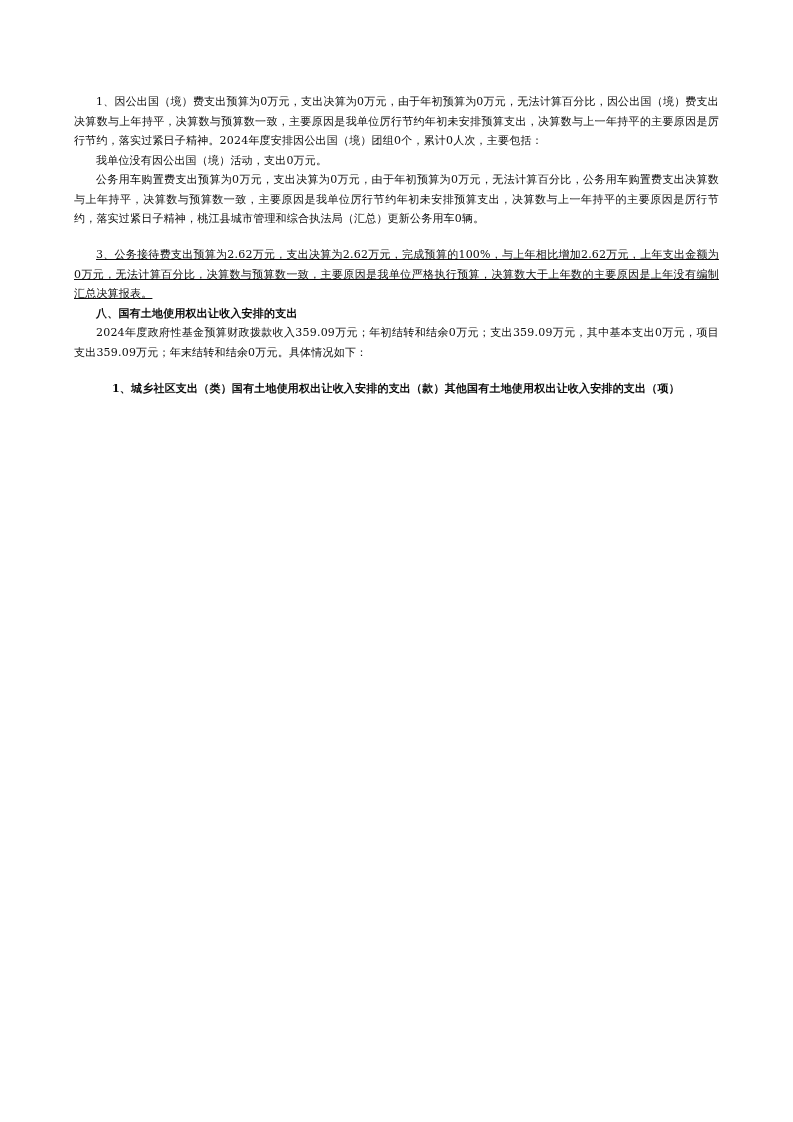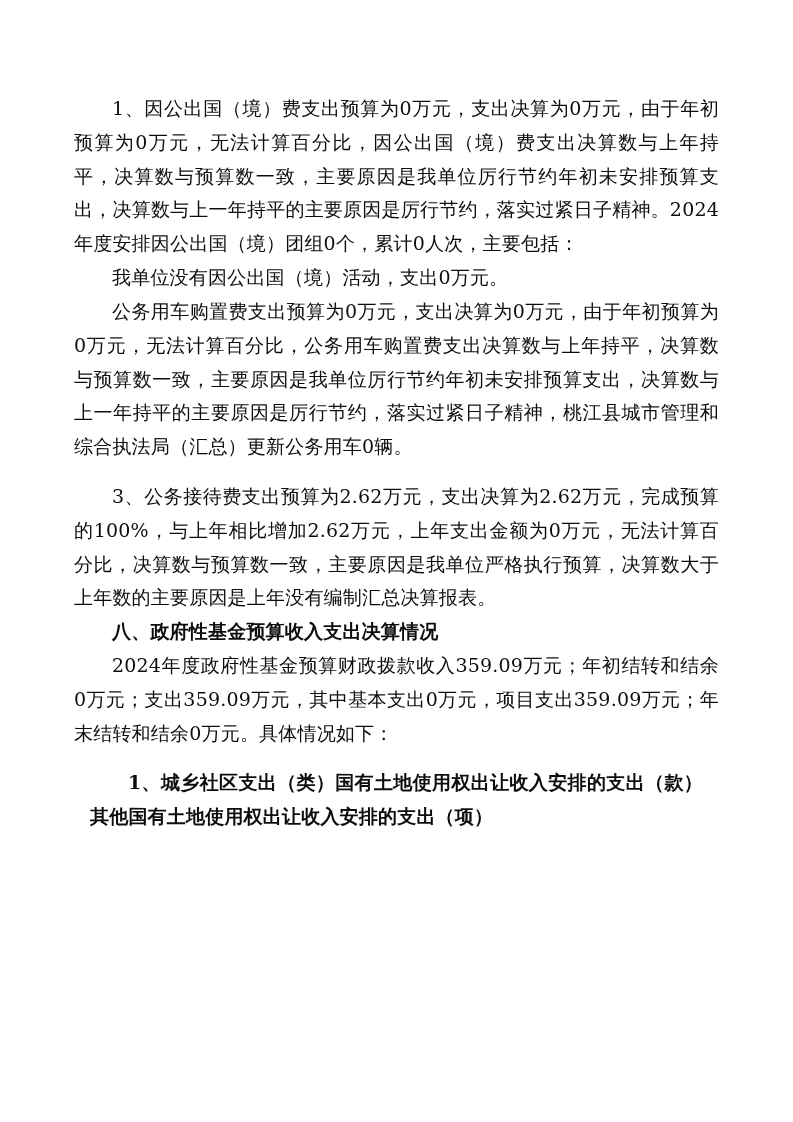--- a/index.html
+++ b/index.html
@@ -11,21 +11,21 @@
     width: 793px;
     height: 1122px;
     background: #ffffff;
     margin: 0 auto;
     position: relative;
     box-sizing: border-box;
     padding: 92px 74px 60px 74px;
     font-family: "DejaVu Serif", "Liberation Serif", serif;
   }
   .doc-body {
-    font-size: 19px;
+    font-size: 11px;
     line-height: 1.78;
     color: #0d0d0d;
     text-align: justify;
     text-justify: inter-ideograph;
   }
   p.para {
     margin: 0;
     text-indent: 2em;
     letter-spacing: 0.2px;
   }
@@ -36,28 +36,29 @@
     letter-spacing: 0.2px;
   }
   p.heading-noindent {
     margin: 16px;
     text-indent: 2em;
     font-weight: bold;
     letter-spacing: 0.2px;
   }
   p.spacer-before {
     margin-top: 16px;
+    text-decoration: underline;
   }
 </style>
 </head>
 <body>
 
 <div class="page">
   <div class="doc-body">
     <p class="para">1、因公出国（境）费支出预算为0万元，支出决算为0万元，由于年初预算为0万元，无法计算百分比，因公出国（境）费支出决算数与上年持平，决算数与预算数一致，主要原因是我单位厉行节约年初未安排预算支出，决算数与上一年持平的主要原因是厉行节约，落实过紧日子精神。2024年度安排因公出国（境）团组0个，累计0人次，主要包括：</p>
     <p class="para">我单位没有因公出国（境）活动，支出0万元。</p>
     <p class="para">公务用车购置费支出预算为0万元，支出决算为0万元，由于年初预算为0万元，无法计算百分比，公务用车购置费支出决算数与上年持平，决算数与预算数一致，主要原因是我单位厉行节约年初未安排预算支出，决算数与上一年持平的主要原因是厉行节约，落实过紧日子精神，桃江县城市管理和综合执法局（汇总）更新公务用车0辆。</p>
     <p class="para spacer-before">3、公务接待费支出预算为2.62万元，支出决算为2.62万元，完成预算的100%，与上年相比增加2.62万元，上年支出金额为0万元，无法计算百分比，决算数与预算数一致，主要原因是我单位严格执行预算，决算数大于上年数的主要原因是上年没有编制汇总决算报表。</p>
-    <p class="heading">八、政府性基金预算收入支出决算情况</p>
+    <p class="heading">八、国有土地使用权出让收入安排的支出</p>
     <p class="para">2024年度政府性基金预算财政拨款收入359.09万元；年初结转和结余0万元；支出359.09万元，其中基本支出0万元，项目支出359.09万元；年末结转和结余0万元。具体情况如下：</p>
     <p class="heading-noindent">1、城乡社区支出（类）国有土地使用权出让收入安排的支出（款）其他国有土地使用权出让收入安排的支出（项）</p>
   </div>
 </div>
 
 </body></html>

